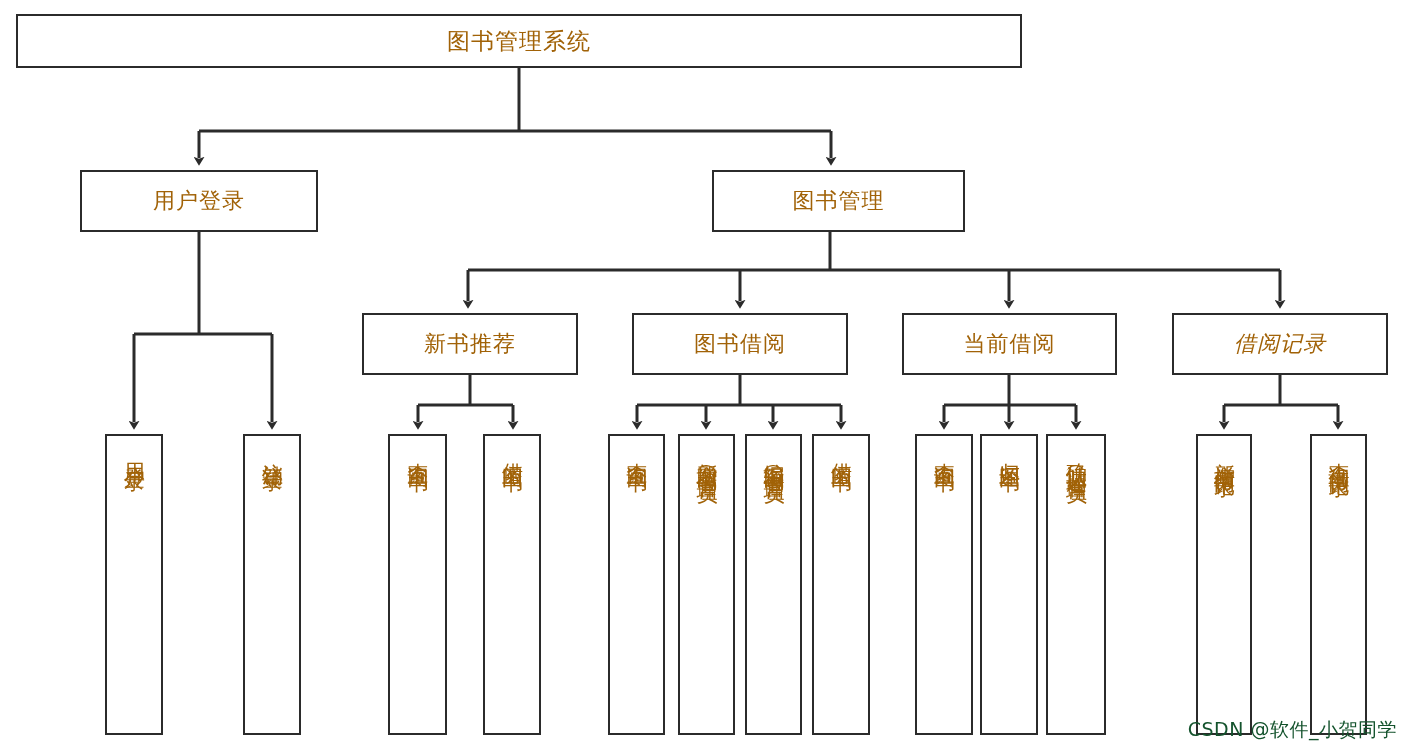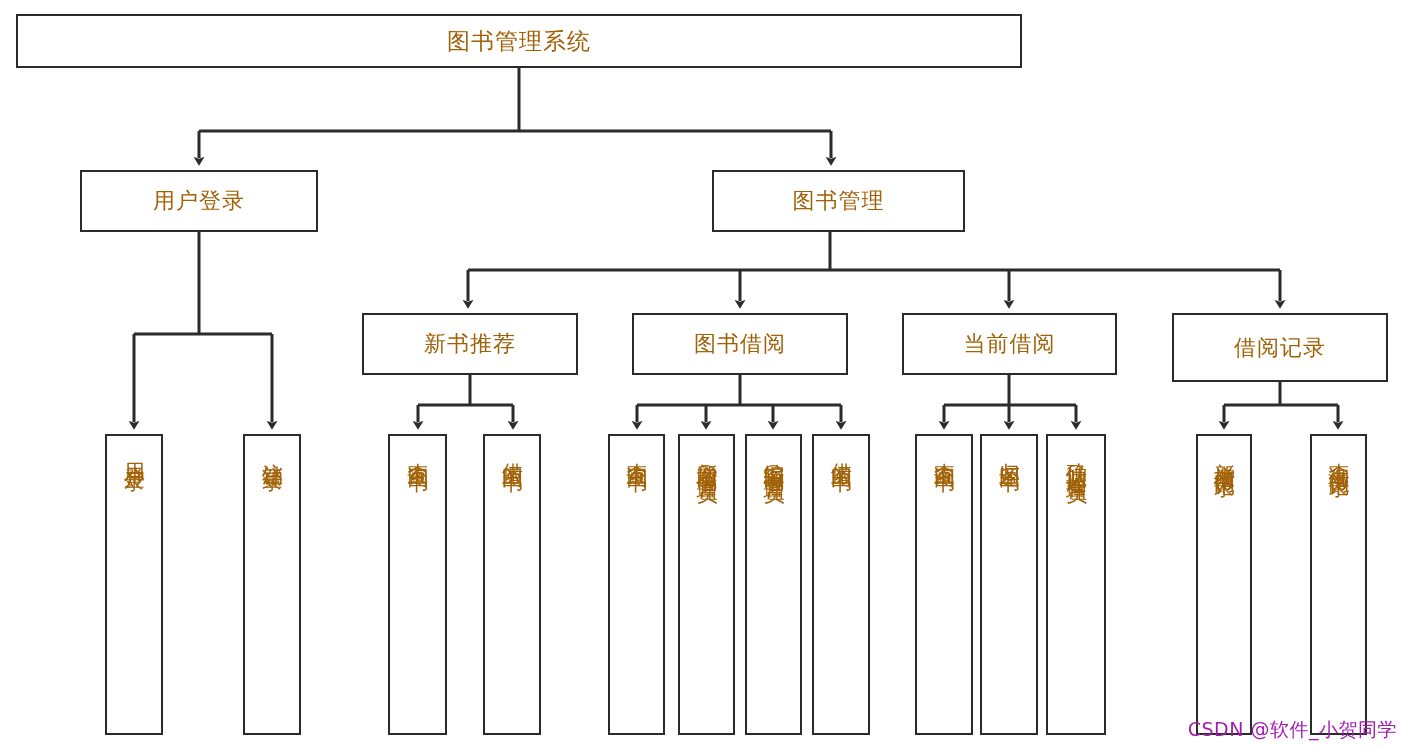--- a/index.html
+++ b/index.html
@@ -54,21 +54,21 @@
     line-height: 1;
     white-space: nowrap;
   }
   .node.root .label {
     font-size: 23px;
   }
   #watermark {
     position: absolute;
     right: 8px;
     bottom: 4px;
-    color: #a21caf;
+    color: #14532d;
     font-size: 19px;
     letter-spacing: 0.5px;
     white-space: nowrap;
   }
 </style>
 </head>
 <body>
 
 <div id="canvas">
 
@@ -135,21 +135,21 @@
 
   <div class="node" style="left: 362px; top: 313px; width: 216px; height: 62px;">
     <span class="label">新书推荐</span>
   </div>
   <div class="node" style="left: 632px; top: 313px; width: 216px; height: 62px;">
     <span class="label">图书借阅</span>
   </div>
   <div class="node" style="left: 902px; top: 313px; width: 215px; height: 62px;">
     <span class="label">当前借阅</span>
   </div>
-  <div class="node" style="left: 1172px; top: 313px; width: 216px; height: 69px;">
+  <div class="node" style="left: 1172px; top: 313px; width: 216px; height: 62px; font-style: italic;">
     <span class="label">借阅记录</span>
   </div>
 
   <div class="node vertical" style="left: 105px; top: 434px; width: 58px; height: 301px;">
     <span class="label">用户登录</span>
   </div>
   <div class="node vertical" style="left: 243px; top: 434px; width: 58px; height: 301px;">
     <span class="label">注销登录</span>
   </div>
   <div class="node vertical" style="left: 388px; top: 434px; width: 59px; height: 301px;">

